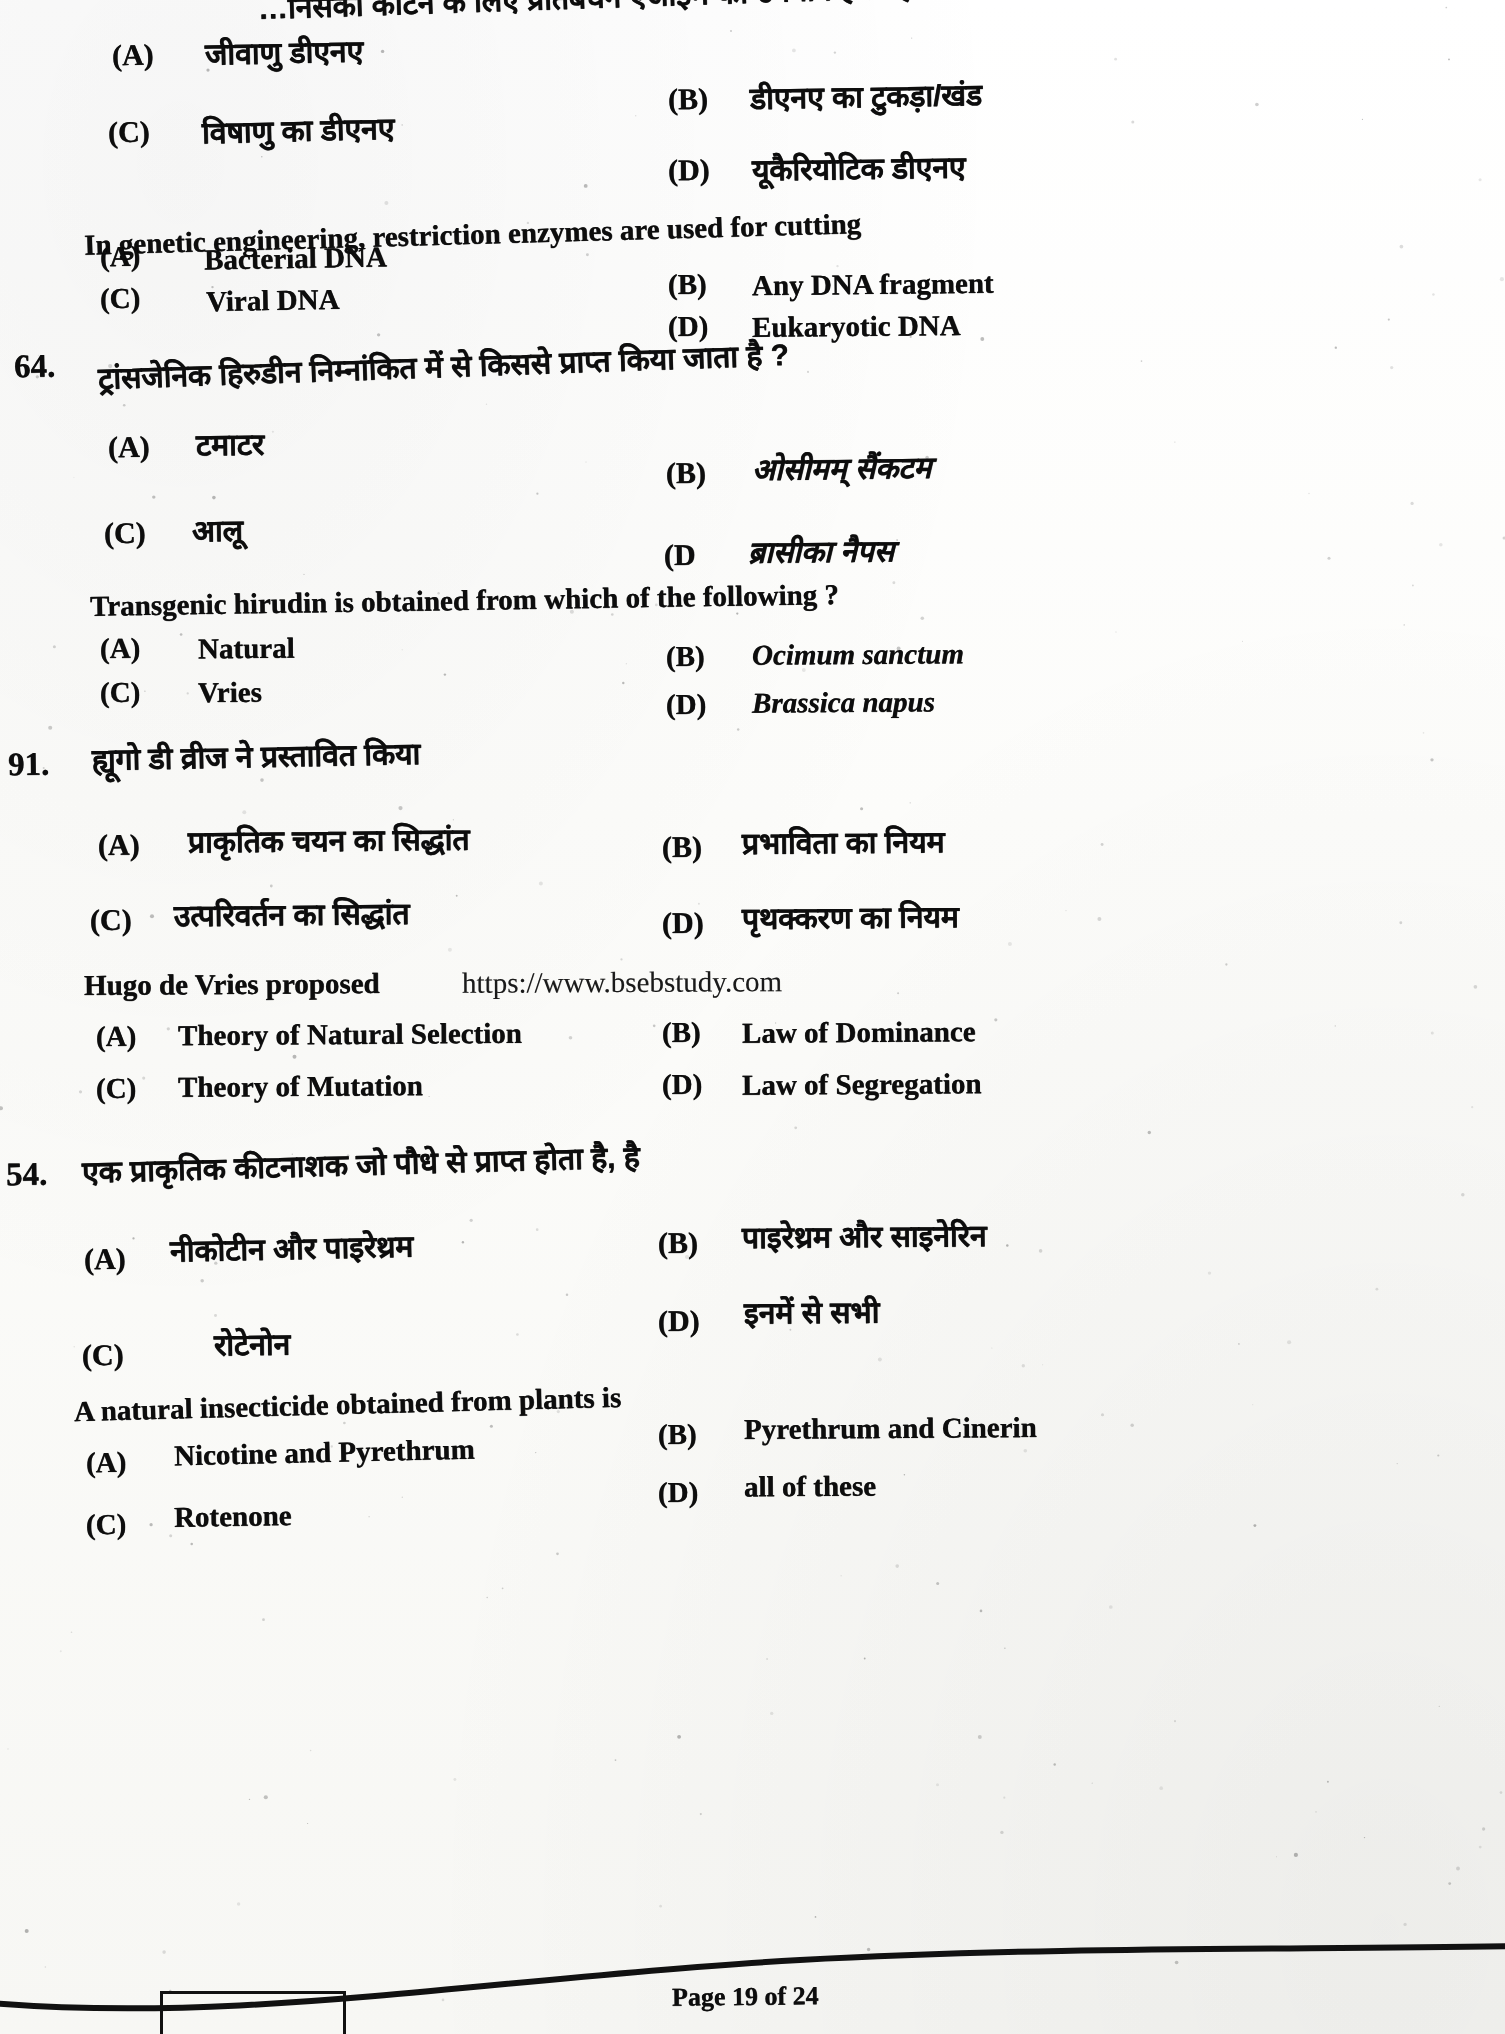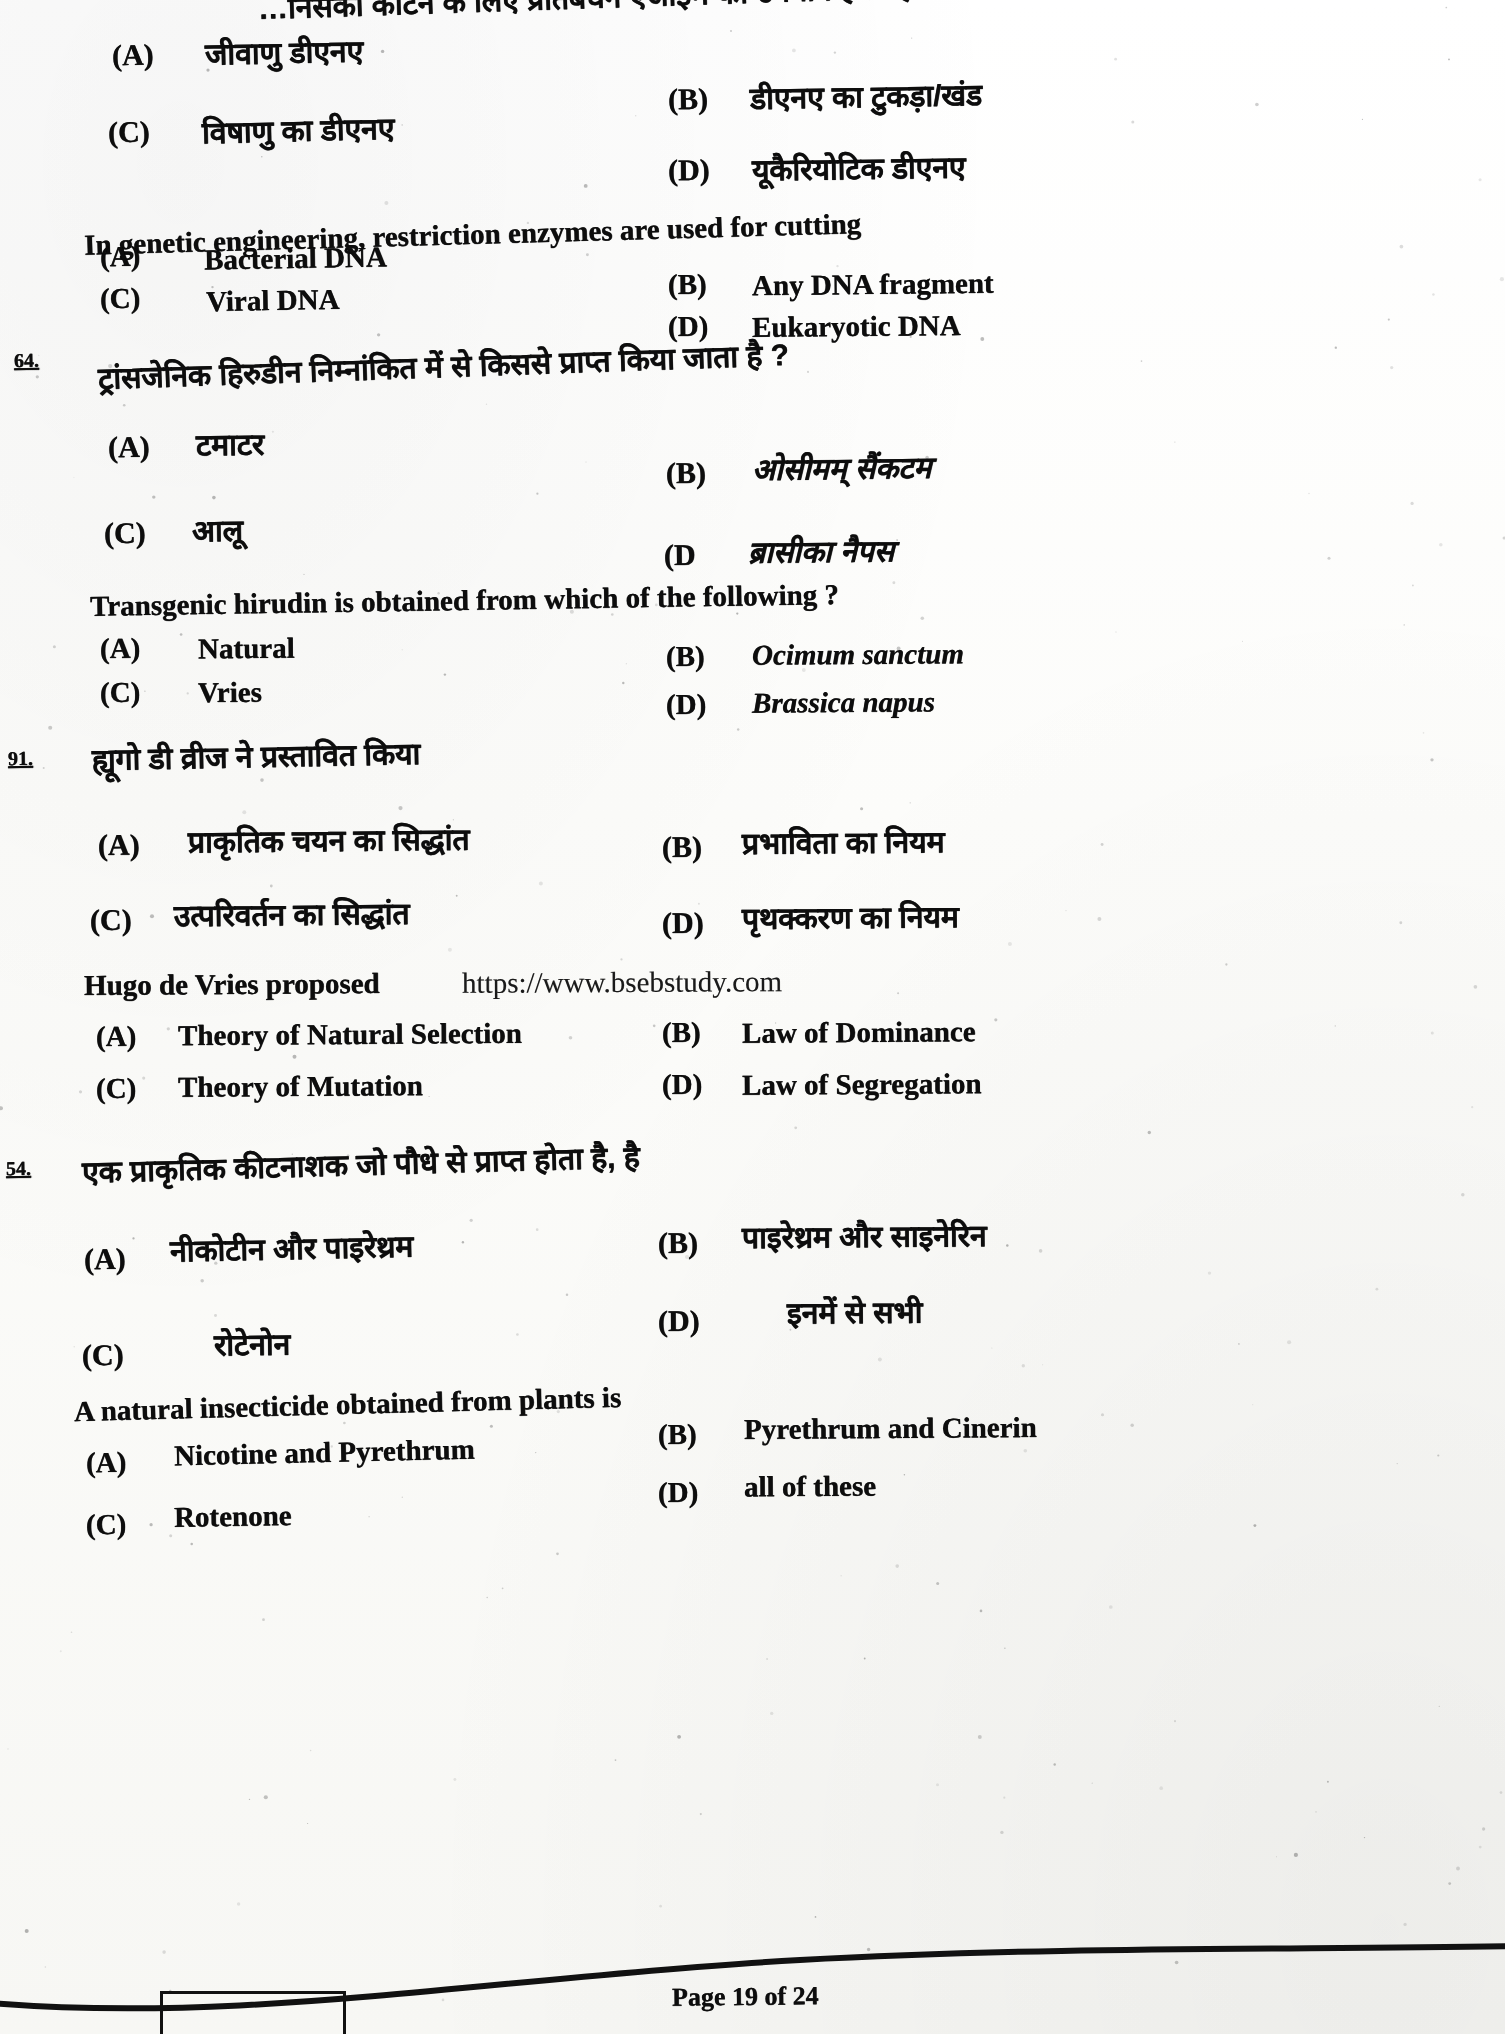--- a/index.html
+++ b/index.html
@@ -22,21 +22,21 @@
   .hi{font-family:"Liberation Sans","DejaVu Sans",sans-serif;font-weight:600;}
   .en{font-family:"Liberation Serif","DejaVu Serif",serif;font-weight:700;}
   .it{font-style:italic;}
   .lbl{font-family:"Liberation Serif","DejaVu Serif",serif;font-weight:700;}
 
   
   .s-q{font-size:30px;}
   .s-o{font-size:30px;}
   .s-en{font-size:29px;}
   .s-eo{font-size:29px;}
-  .s-num{font-size:20px;font-weight:700;text-decoration:underline;}
+  .s-num{font-size:33px;font-weight:700;}
   .s-foot{font-size:26px;}
 
   
   .ink{color:#0d0d0d;text-shadow:0.4px 0 0 rgba(0,0,0,.55), -0.3px 0 0 rgba(0,0,0,.35), 0 0.4px 0 rgba(0,0,0,.3);}
   .ink-l{color:#1a1a1a;text-shadow:0.3px 0 0 rgba(0,0,0,.35);}
 
   
   #curve{position:absolute;left:-20px;bottom:0;width:1545px;height:150px;pointer-events:none;}
   #tabbox{position:absolute;left:160px;bottom:0px;width:180px;height:40px;
           border:3px solid #111;border-bottom:none;}
@@ -361,21 +361,21 @@
 <div class="ln lbl s-o ink" style="left:84px;top:1244px;transform:rotate(-0.8deg);">(A)</div>
 <div class="ln hi s-o ink" style="left:170px;top:1234px;transform:rotate(-1.2deg);">नीकोटीन और पाइरेथ्रम</div>
 
 <div class="ln lbl s-o ink" style="left:658px;top:1228px;transform:rotate(-0.5deg);">(B)</div>
 <div class="ln hi s-o ink" style="left:742px;top:1222px;transform:rotate(-0.5deg);">पाइरेथ्रम और साइनेरिन</div>
 
 <div class="ln lbl s-o ink" style="left:82px;top:1340px;transform:rotate(-0.7deg);">(C)</div>
 <div class="ln hi s-o ink" style="left:166px;top:1330px;transform:rotate(-0.7deg);margin-left:48px;">रोटेनोन</div>
 
 <div class="ln lbl s-o ink" style="left:658px;top:1306px;transform:rotate(-0.4deg);">(D)</div>
-<div class="ln hi s-o ink" style="left:787px;top:1298px;transform:rotate(-0.4deg);text-align:center;">इनमें से सभी</div>
+<div class="ln hi s-o ink" style="left:744px;top:1298px;transform:rotate(-0.4deg);text-align:center;">इनमें से सभी</div>
 
 <div class="ln en s-en ink" style="left:74px;top:1390px;transform:rotate(-1.5deg);">A natural insecticide obtained from plants is</div>
 
 <div class="ln lbl s-eo ink" style="left:86px;top:1448px;transform:rotate(-0.8deg);">(A)</div>
 <div class="ln en s-eo ink" style="left:174px;top:1438px;transform:rotate(-1.3deg);">Nicotine and Pyrethrum</div>
 
 <div class="ln lbl s-eo ink" style="left:658px;top:1420px;transform:rotate(-0.4deg);">(B)</div>
 <div class="ln en s-eo ink" style="left:744px;top:1414px;transform:rotate(-0.4deg);">Pyrethrum and Cinerin</div>
 
 <div class="ln lbl s-eo ink" style="left:86px;top:1510px;transform:rotate(-0.7deg);">(C)</div>

